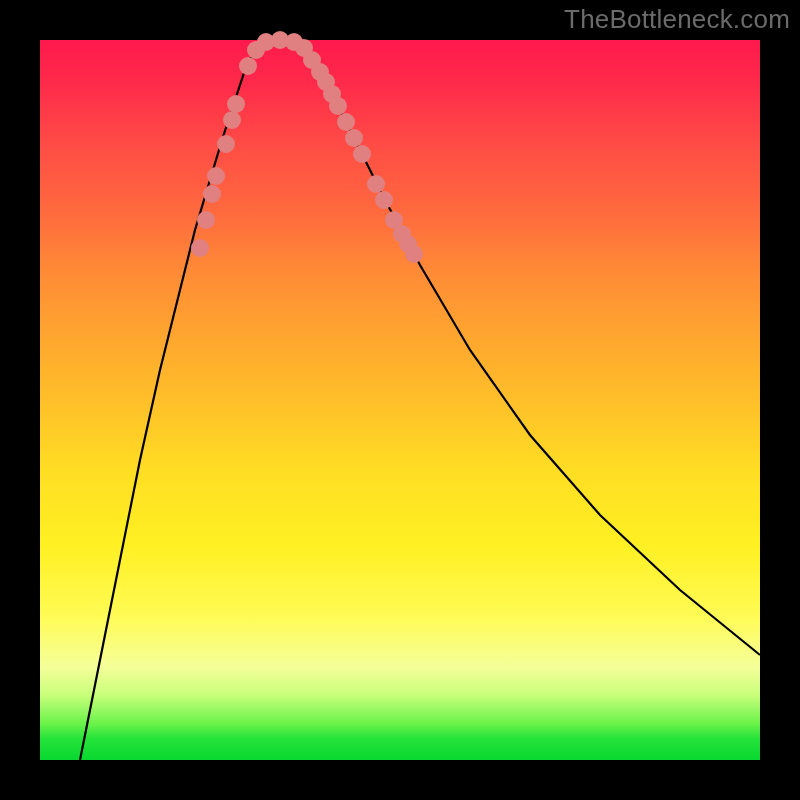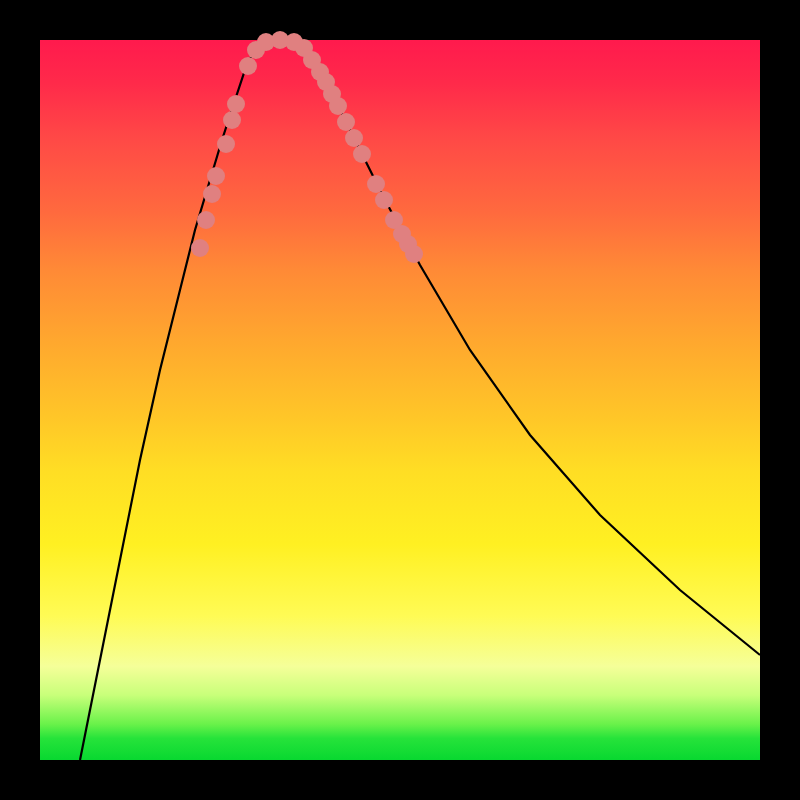--- a/index.html
+++ b/index.html
@@ -69,20 +69,21 @@
   }
   .dot {
     fill: #e08080;
     stroke: none;
   }
 </style>
 </head>
 <body>
 
 <div class="frame">
+  <div class="watermark">TheBottleneck.com</div>
   <div class="plot">
     <svg class="curve" viewBox="0 0 720 720" preserveAspectRatio="none">
       <path id="curve-path" d="M40 720 L60 620 L80 520 L100 420 L120 330 L140 250 L155 190 L170 140 L182 100 L195 60 L205 30 L212 15 L218 5 L218 5 L228 2 L240 0 L252 2 L262 5 L262 5 L272 20 L285 40 L300 70 L320 110 L345 160 L380 225 L430 310 L490 395 L560 475 L640 550 L720 615 "></path>
       <g id="dots-group">
           <circle cx="160" cy="208" r="9" class="dot"></circle>
           <circle cx="166" cy="180" r="9" class="dot"></circle>
           <circle cx="172" cy="154" r="9" class="dot"></circle>
           <circle cx="176" cy="136" r="9" class="dot"></circle>
           <circle cx="186" cy="104" r="9" class="dot"></circle>
           <circle cx="192" cy="80" r="9" class="dot"></circle>

